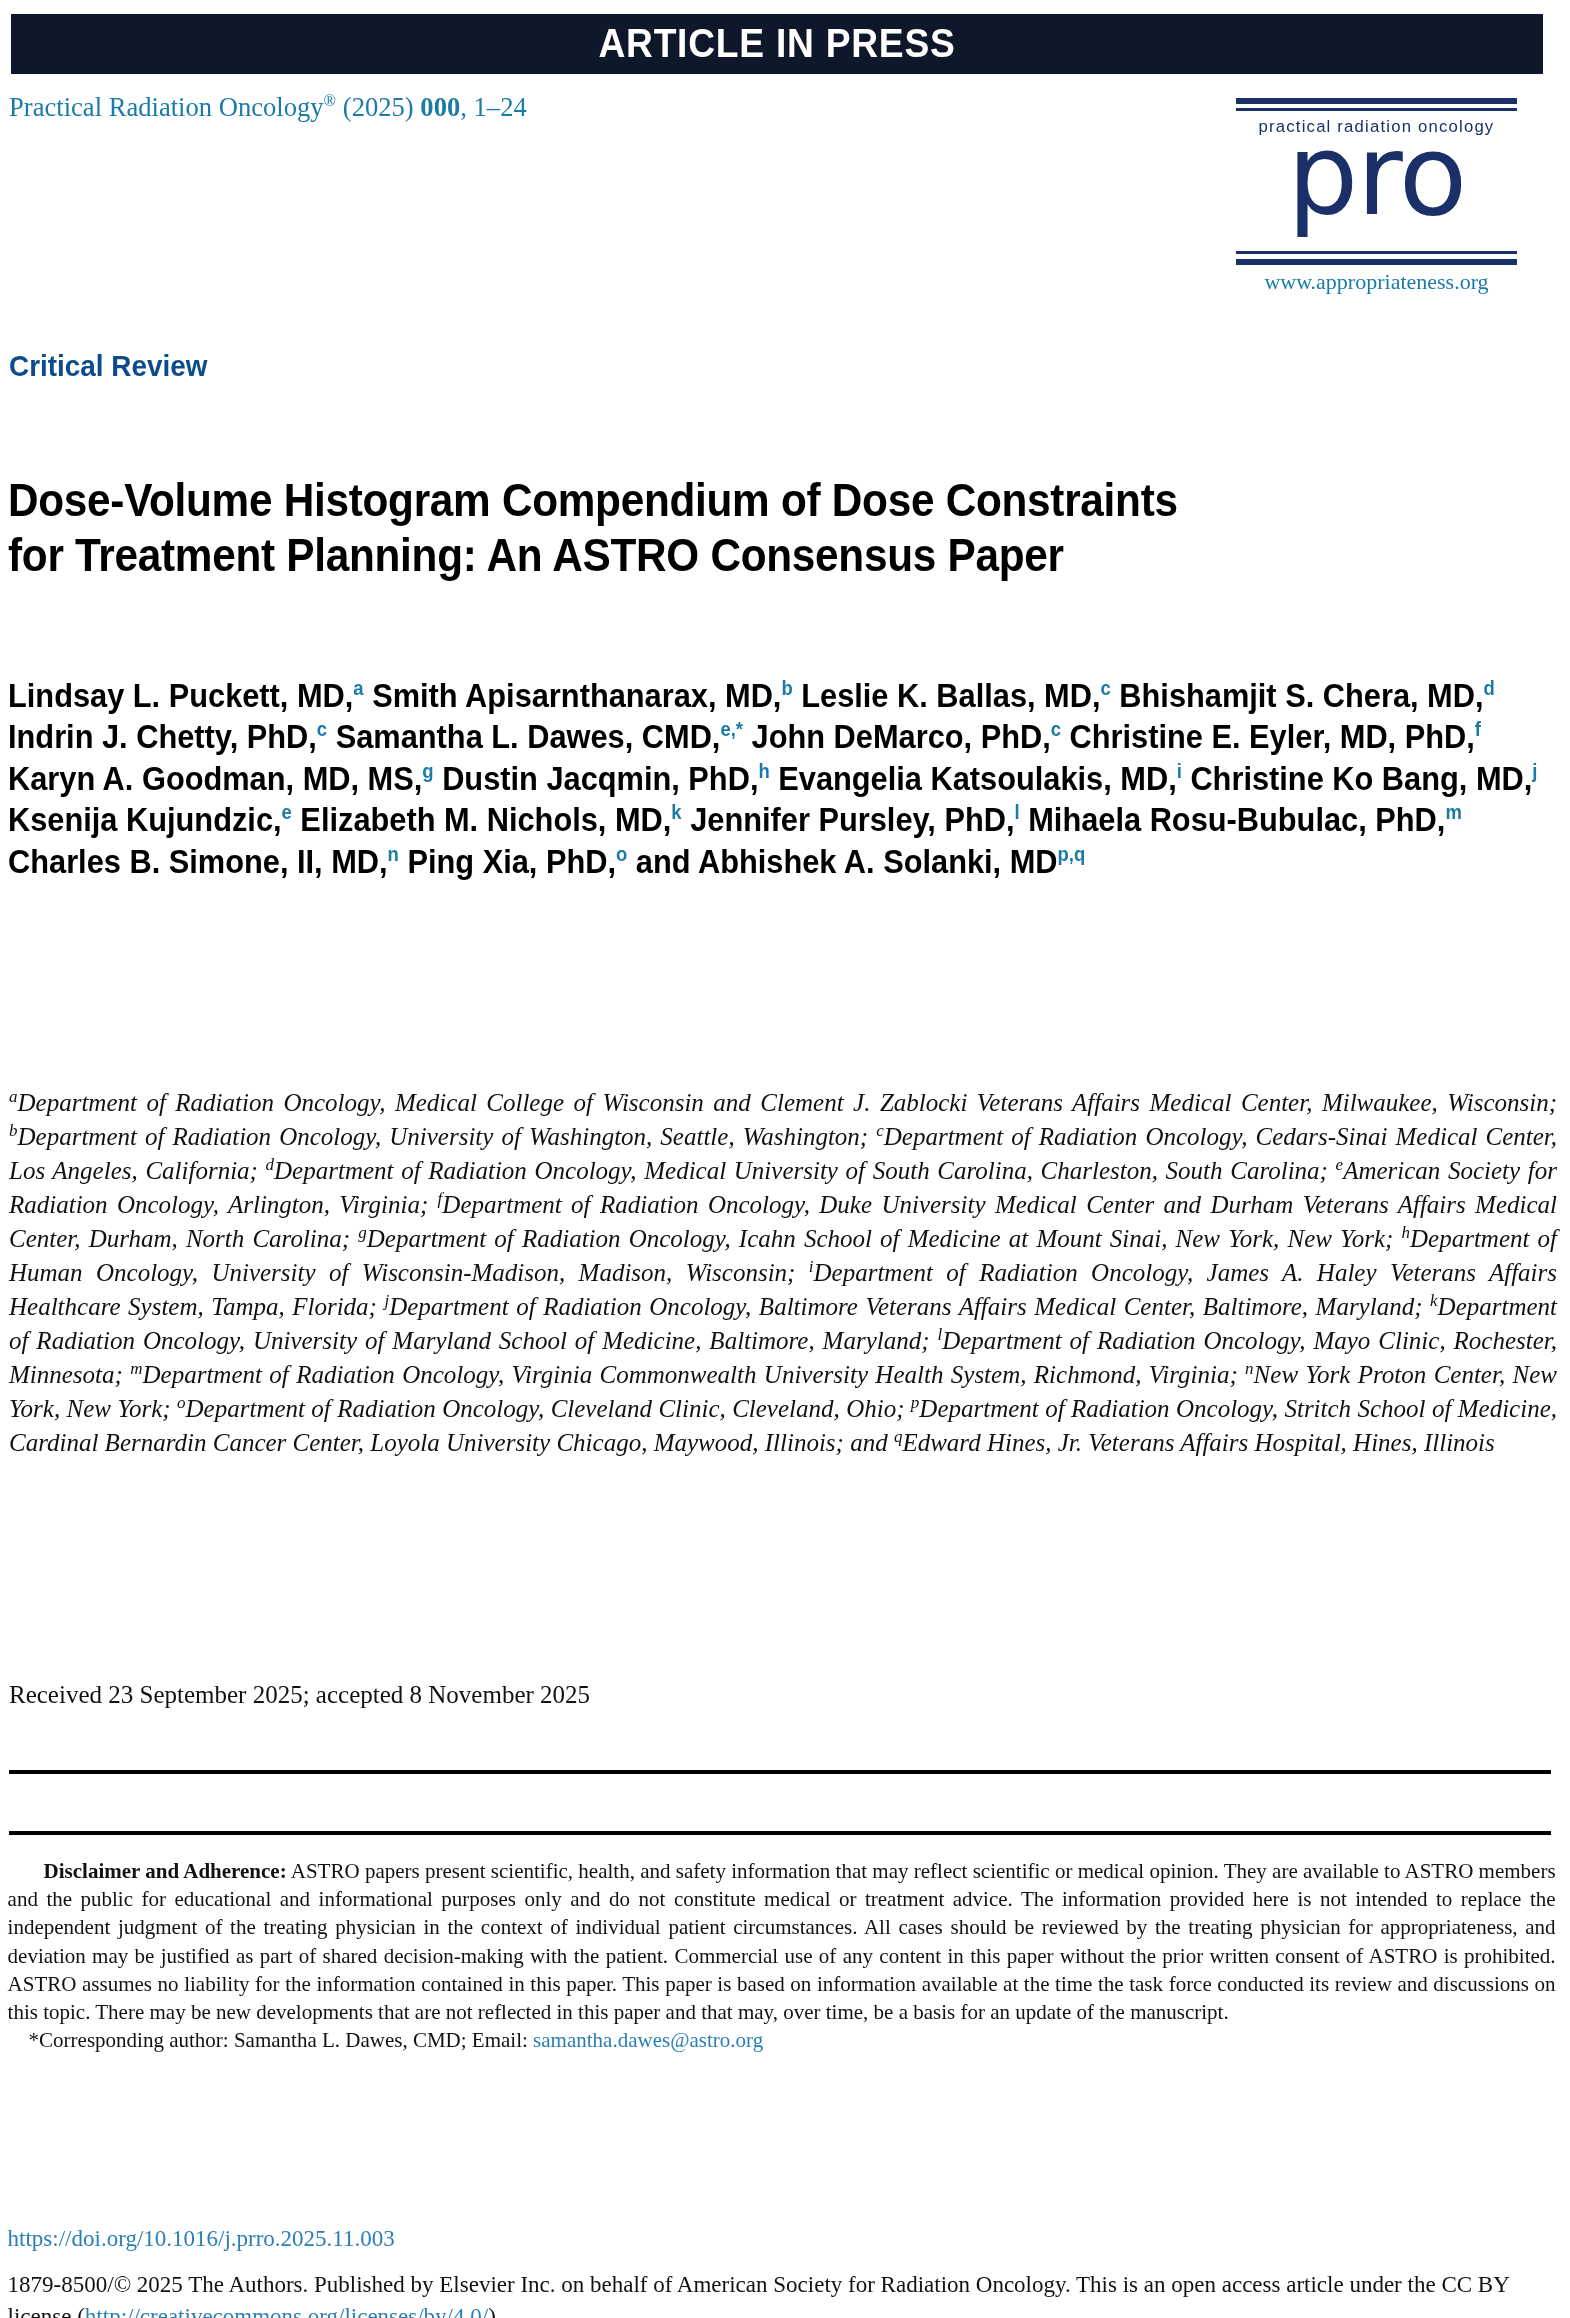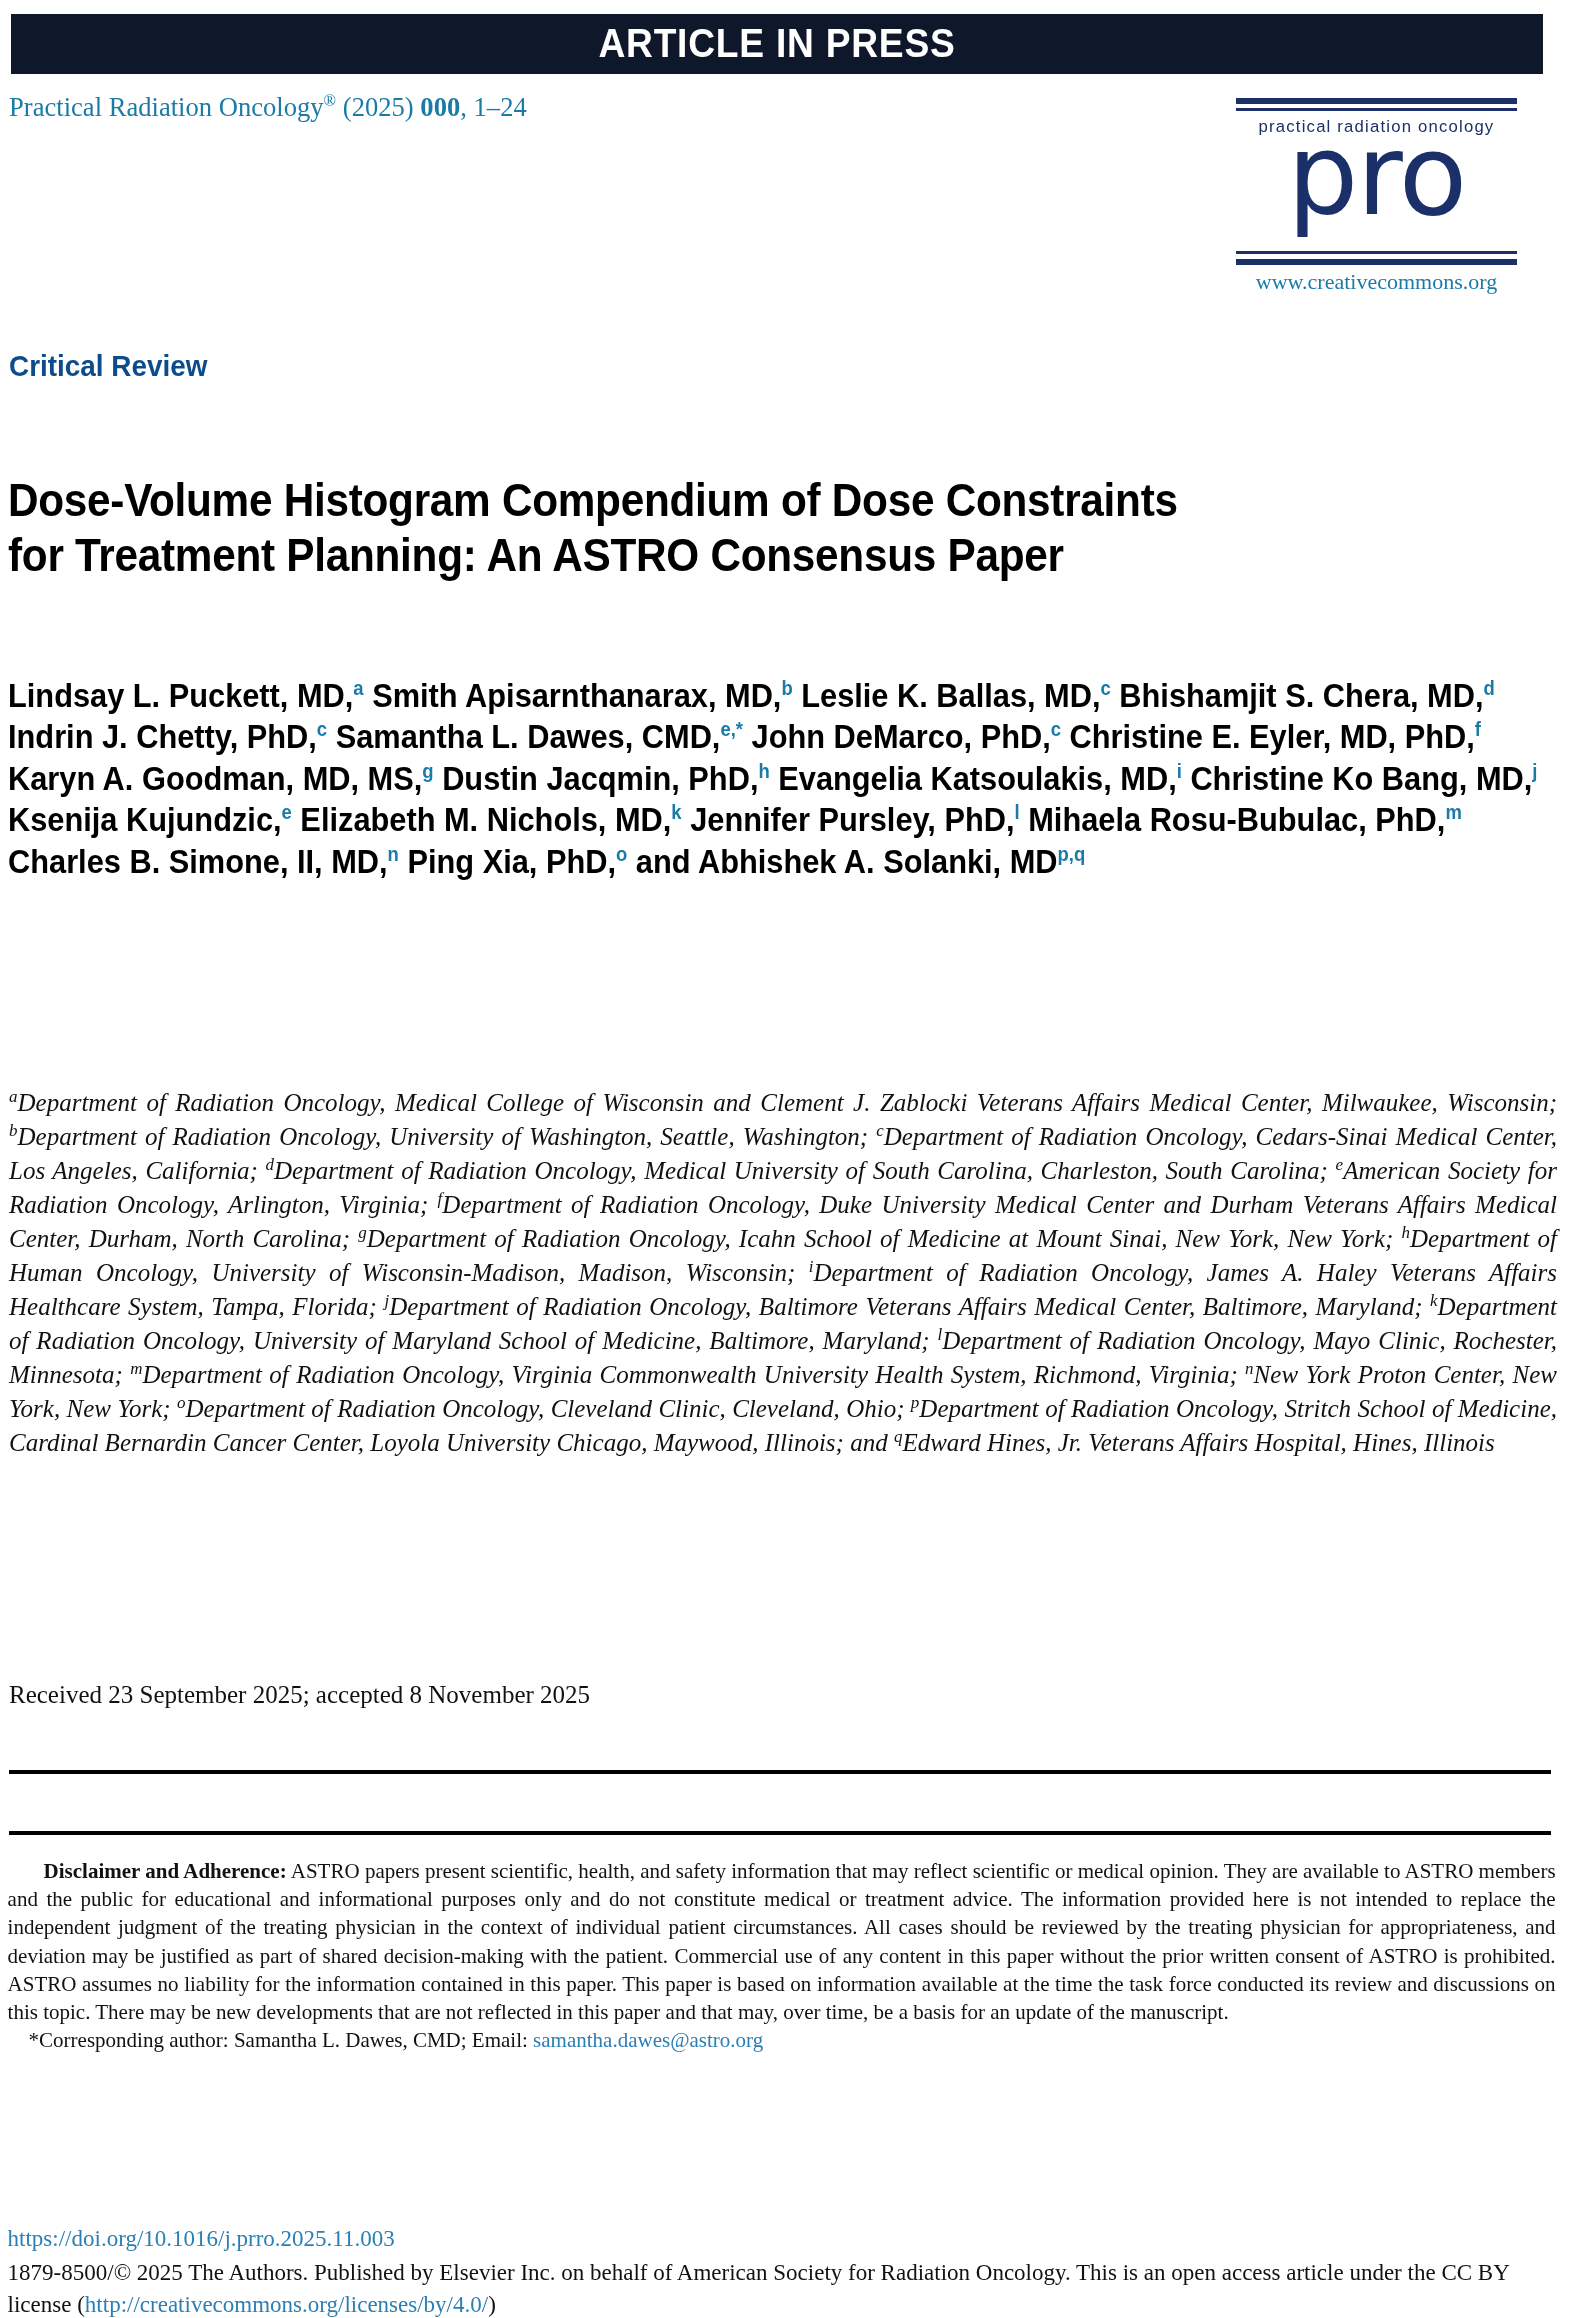--- a/index.html
+++ b/index.html
@@ -241,21 +241,21 @@
     top: 2223px;
     width: 1555px;
     font-family: "Liberation Serif", serif;
     font-size: 23px;
     line-height: 1.40;
     color: #111111;
   }
   .footer .doi {
     color: #2a7fb5;
     display: block;
-    margin-bottom: 2px;
+    margin-bottom: 14px;
   }
 </style>
 </head>
 <body>
 
 <div class="press-banner">
   <span class="press-banner-text">ARTICLE IN PRESS</span>
 </div>
 
 <div class="page">
@@ -272,21 +272,21 @@
       <div class="logo-rule-gap"></div>
       <div class="logo-rule-thin"></div>
     </div>
     <div class="logo-tagline">practical radiation oncology</div>
     <div class="logo-pro">pro</div>
     <div class="logo-rule-bot">
       <div class="logo-rule-thin"></div>
       <div class="logo-rule-gap"></div>
       <div class="logo-rule-thick"></div>
     </div>
-    <div class="logo-url">www.creativecommons.org</div>
+    <div class="logo-url">www.appropriateness.org</div>
   </div>
 
   <div class="article-type">Critical Review</div>
 
   <h1 class="title">Dose-Volume Histogram Compendium of Dose Constraints for Treatment Planning: An ASTRO Consensus Paper</h1>
 
   <div class="authors" id="authors-list"><span>Lindsay L. Puckett, MD,</span><sup>a</sup> <span>Smith Apisarnthanarax, MD,</span><sup>b</sup> <span>Leslie K. Ballas, MD,</span><sup>c</sup> <span>Bhishamjit S. Chera, MD,</span><sup>d</sup> <span>Indrin J. Chetty, PhD,</span><sup>c</sup> <span>Samantha L. Dawes, CMD,</span><sup>e,*</sup> <span>John DeMarco, PhD,</span><sup>c</sup> <span>Christine E. Eyler, MD, PhD,</span><sup>f</sup> <span>Karyn A. Goodman, MD, MS,</span><sup>g</sup> <span>Dustin Jacqmin, PhD,</span><sup>h</sup> <span>Evangelia Katsoulakis, MD,</span><sup>i</sup> <span>Christine Ko Bang, MD,</span><sup>j</sup> <span>Ksenija Kujundzic,</span><sup>e</sup> <span>Elizabeth M. Nichols, MD,</span><sup>k</sup> <span>Jennifer Pursley, PhD,</span><sup>l</sup> <span>Mihaela Rosu-Bubulac, PhD,</span><sup>m</sup> <span>Charles B. Simone, II, MD,</span><sup>n</sup> <span>Ping Xia, PhD,</span><sup>o</sup><span> and</span> <span>Abhishek A. Solanki, MD</span><sup>p,q</sup></div>
 
   <div class="affiliations" id="affiliations"><sup>a</sup><span>Department of Radiation Oncology, Medical College of Wisconsin and Clement J. Zablocki Veterans Affairs Medical Center, Milwaukee, Wisconsin; </span><sup>b</sup><span>Department of Radiation Oncology, University of Washington, Seattle, Washington; </span><sup>c</sup><span>Department of Radiation Oncology, Cedars-Sinai Medical Center, Los Angeles, California; </span><sup>d</sup><span>Department of Radiation Oncology, Medical University of South Carolina, Charleston, South Carolina; </span><sup>e</sup><span>American Society for Radiation Oncology, Arlington, Virginia; </span><sup>f</sup><span>Department of Radiation Oncology, Duke University Medical Center and Durham Veterans Affairs Medical Center, Durham, North Carolina; </span><sup>g</sup><span>Department of Radiation Oncology, Icahn School of Medicine at Mount Sinai, New York, New York; </span><sup>h</sup><span>Department of Human Oncology, University of Wisconsin-Madison, Madison, Wisconsin; </span><sup>i</sup><span>Department of Radiation Oncology, James A. Haley Veterans Affairs Healthcare System, Tampa, Florida; </span><sup>j</sup><span>Department of Radiation Oncology, Baltimore Veterans Affairs Medical Center, Baltimore, Maryland; </span><sup>k</sup><span>Department of Radiation Oncology, University of Maryland School of Medicine, Baltimore, Maryland; </span><sup>l</sup><span>Department of Radiation Oncology, Mayo Clinic, Rochester, Minnesota; </span><sup>m</sup><span>Department of Radiation Oncology, Virginia Commonwealth University Health System, Richmond, Virginia; </span><sup>n</sup><span>New York Proton Center, New York, New York; </span><sup>o</sup><span>Department of Radiation Oncology, Cleveland Clinic, Cleveland, Ohio; </span><sup>p</sup><span>Department of Radiation Oncology, Stritch School of Medicine, Cardinal Bernardin Cancer Center, Loyola University Chicago, Maywood, Illinois; and </span><sup>q</sup><span>Edward Hines, Jr. Veterans Affairs Hospital, Hines, Illinois</span></div>
 

